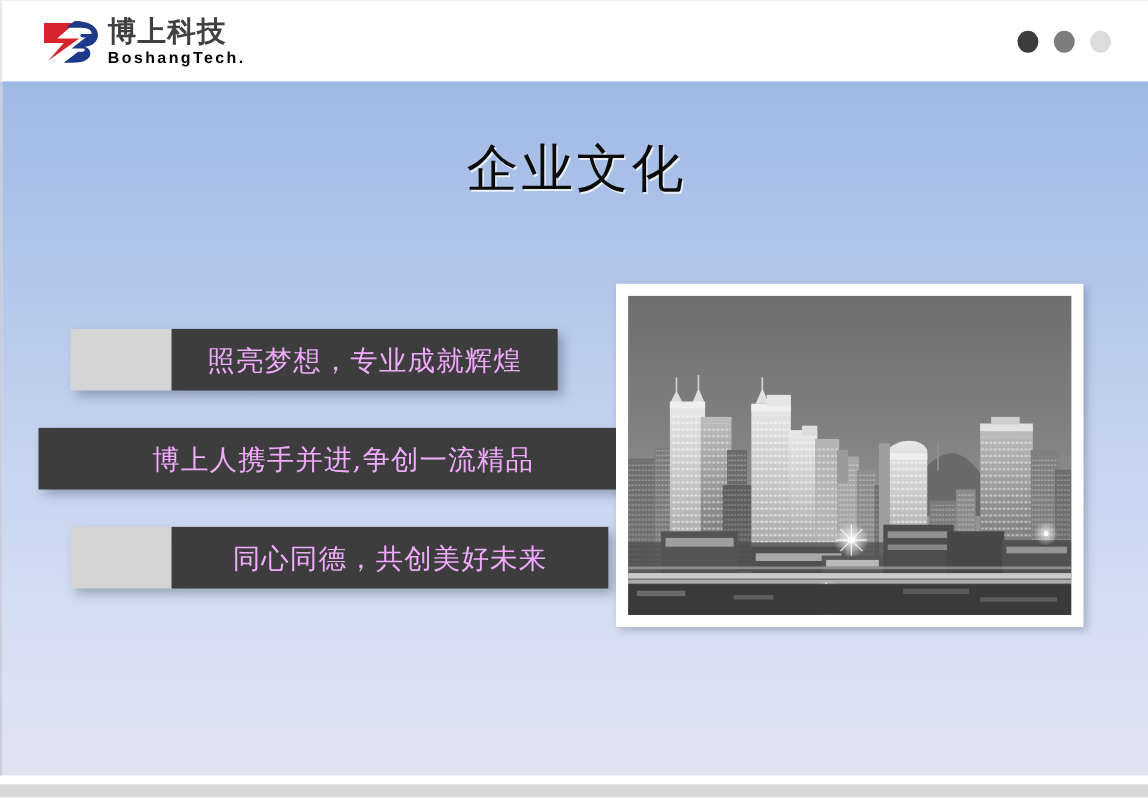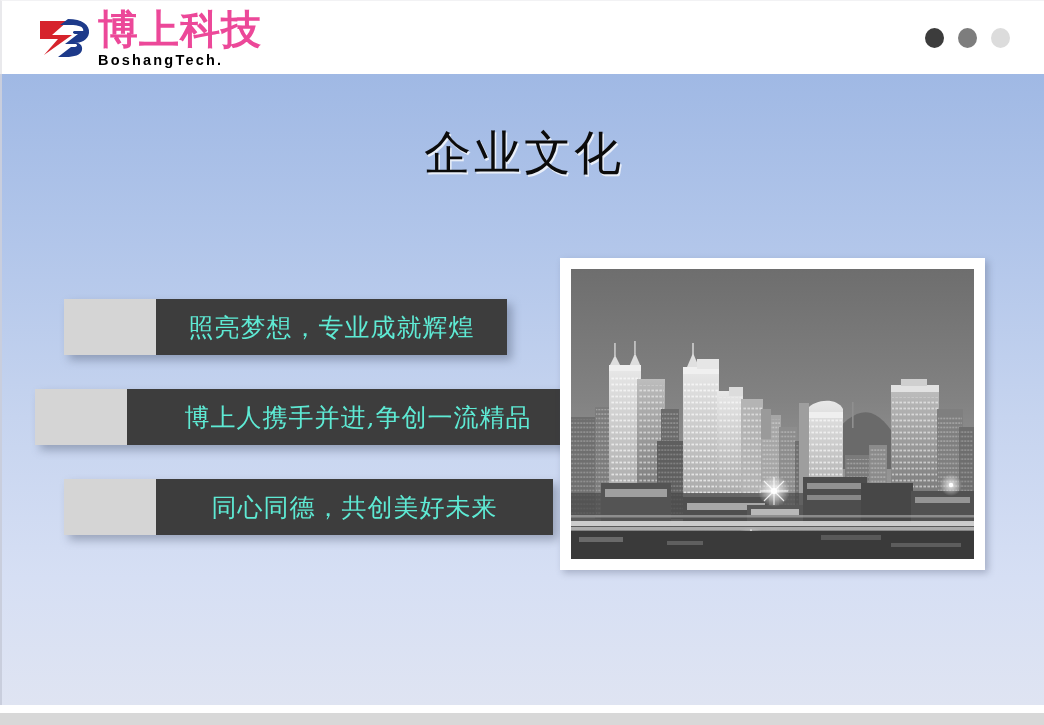--- a/index.html
+++ b/index.html
@@ -50,23 +50,23 @@
   }
   #logo-wordmark {
     margin-left: 6px;
     display: flex;
     flex-direction: column;
     justify-content: center;
     line-height: 1;
   }
   #logo-cn {
     font-family: "DejaVu Sans", sans-serif;
-    font-size: 40px;
+    font-size: 26px;
     font-weight: bold;
-    color: #ec4899;
+    color: #404040;
     letter-spacing: 1px;
     line-height: 1.02;
     white-space: nowrap;
   }
   #logo-en {
     font-family: "Liberation Sans", sans-serif;
     font-size: 14.5px;
     font-weight: bold;
     color: #000000;
     letter-spacing: 2.2px;
@@ -143,27 +143,27 @@
     background: #3d3d3d;
     display: flex;
     align-items: center;
     justify-content: center;
     padding: 0 14px;
     box-sizing: border-box;
   }
   .bar-text {
     font-family: "DejaVu Serif", "Liberation Serif", serif;
     font-size: 25px;
-    color: #5eead4;
+    color: #f0abfc;
     letter-spacing: 1px;
     white-space: nowrap;
   }
 
   #bar-1 { left: 62px;  top: 233px; width: 443px; }
-  #bar-2 { left: 33px;  top: 323px; width: 554px; }
+  #bar-2 { left: 33px;  top: 323px; width: 554px; flex-direction: column; }
   #bar-3 { left: 62px;  top: 413px; width: 489px; }
 
   
   #photo-frame {
     position: absolute;
     left: 558px;
     top: 192px;
     width: 425px;
     height: 312px;
     background: #ffffff;

